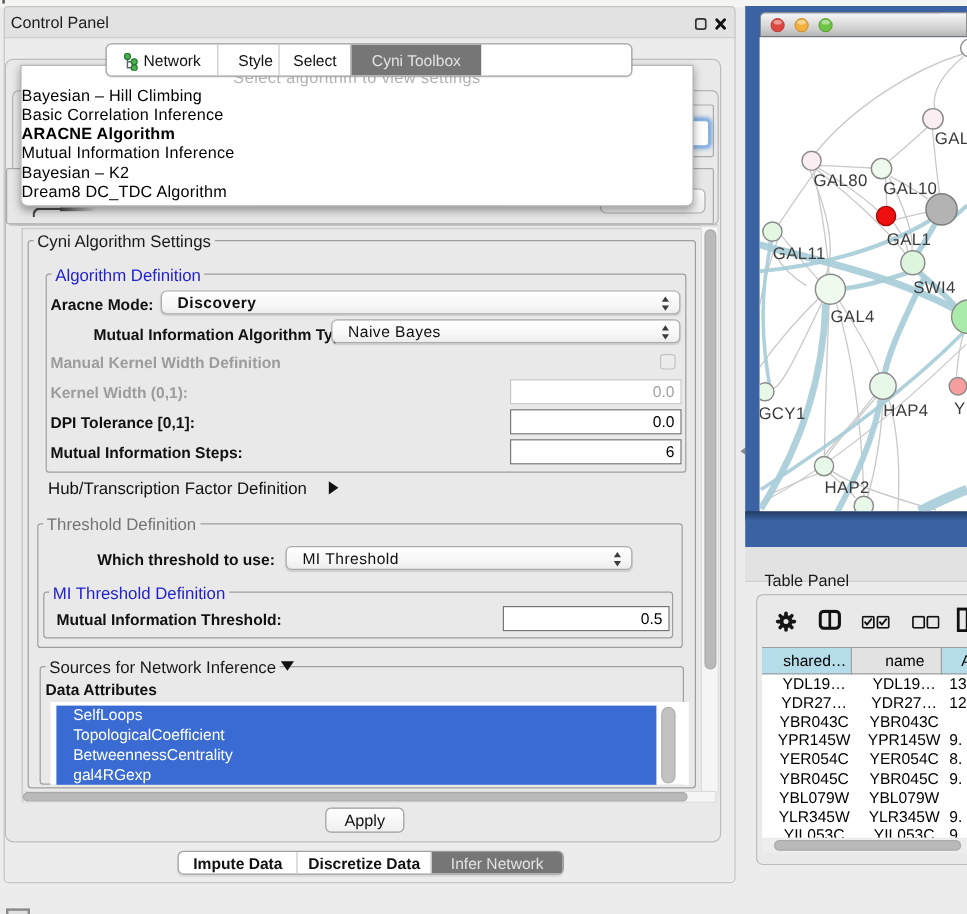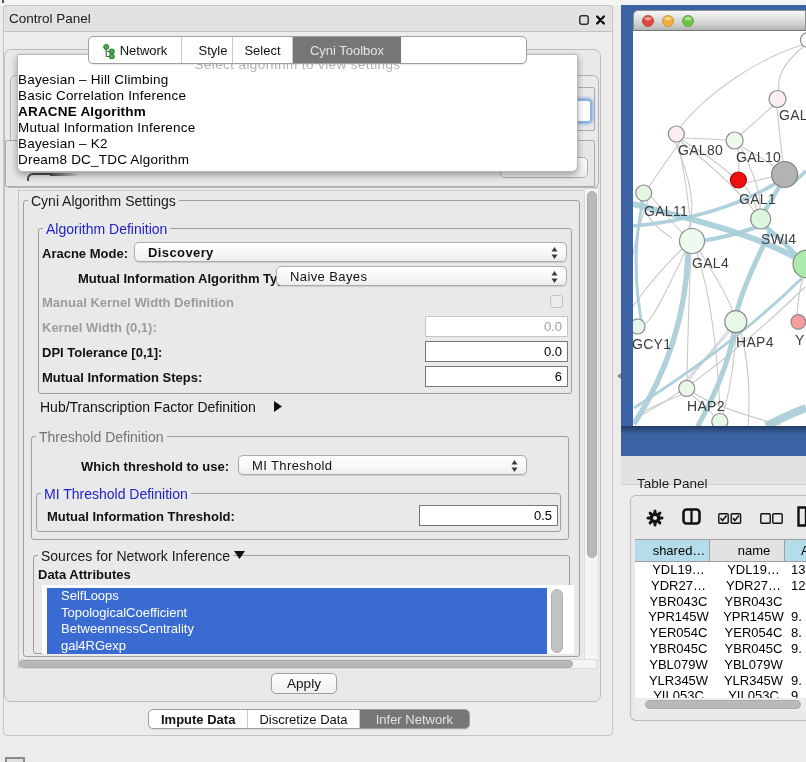--- a/index.html
+++ b/index.html
@@ -127,21 +127,21 @@
 
 <div class="lbl abs" style="left:38px;top:567px;">Data Attributes</div>
 <div class="abs" style="left:42px;top:585px;width:532px;height:69px;background:#fff;"></div>
 <div class="abs" style="left:47px;top:588px;width:500px;height:66px;background:#3a6bd2;color:#fff;font-size:13px;line-height:16.5px;padding-left:14px;overflow:hidden;">SelfLoops<br>TopologicalCoefficient<br>BetweennessCentrality<br>gal4RGexp</div>
 <div class="abs" style="left:551px;top:589px;width:12px;height:64px;background:#c2c2c2;border:1px solid #b0b0b0;border-radius:6px;"></div>
 
 <div class="abs" style="left:271px;top:673px;width:66px;height:21px;background:linear-gradient(#fff,#efefef);border:1px solid #9f9f9f;border-radius:5px;text-align:center;font-size:13.5px;line-height:20px;color:#111;">Apply</div>
 
 <div class="seg" style="left:148px;top:709px;width:322px;height:20px;">
   <div class="tb" style="width:99px;font-weight:bold;">Impute Data</div>
-  <div class="tb" style="width:112px;font-weight:normal;">Discretize Data</div>
+  <div class="tb" style="width:112px;font-weight:bold;">Discretize Data</div>
   <div class="tb sel" style="width:111px;font-weight:normal;">Infer Network</div>
 </div>
 
 <div class="abs" style="left:17px;top:54px;width:561px;height:118px;background:#fff;border:1px solid #b8b8b8;border-radius:0 0 6px 6px;box-shadow:0 3px 7px rgba(0,0,0,0.35);"></div>
 <div class="abs" style="left:17px;top:57px;width:561px;text-align:center;font-size:13.5px;color:#b3b3b3;letter-spacing:0.4px;">Select algorithm to view settings</div>
 <div class="abs" style="left:18px;top:72px;width:558px;font-size:13.5px;color:#000;line-height:16px;letter-spacing:0.2px;">
 Bayesian – Hill Climbing<br>
 Basic Correlation Inference<br>
 <b>ARACNE Algorithm</b><br>
 Mutual Information Inference<br>

